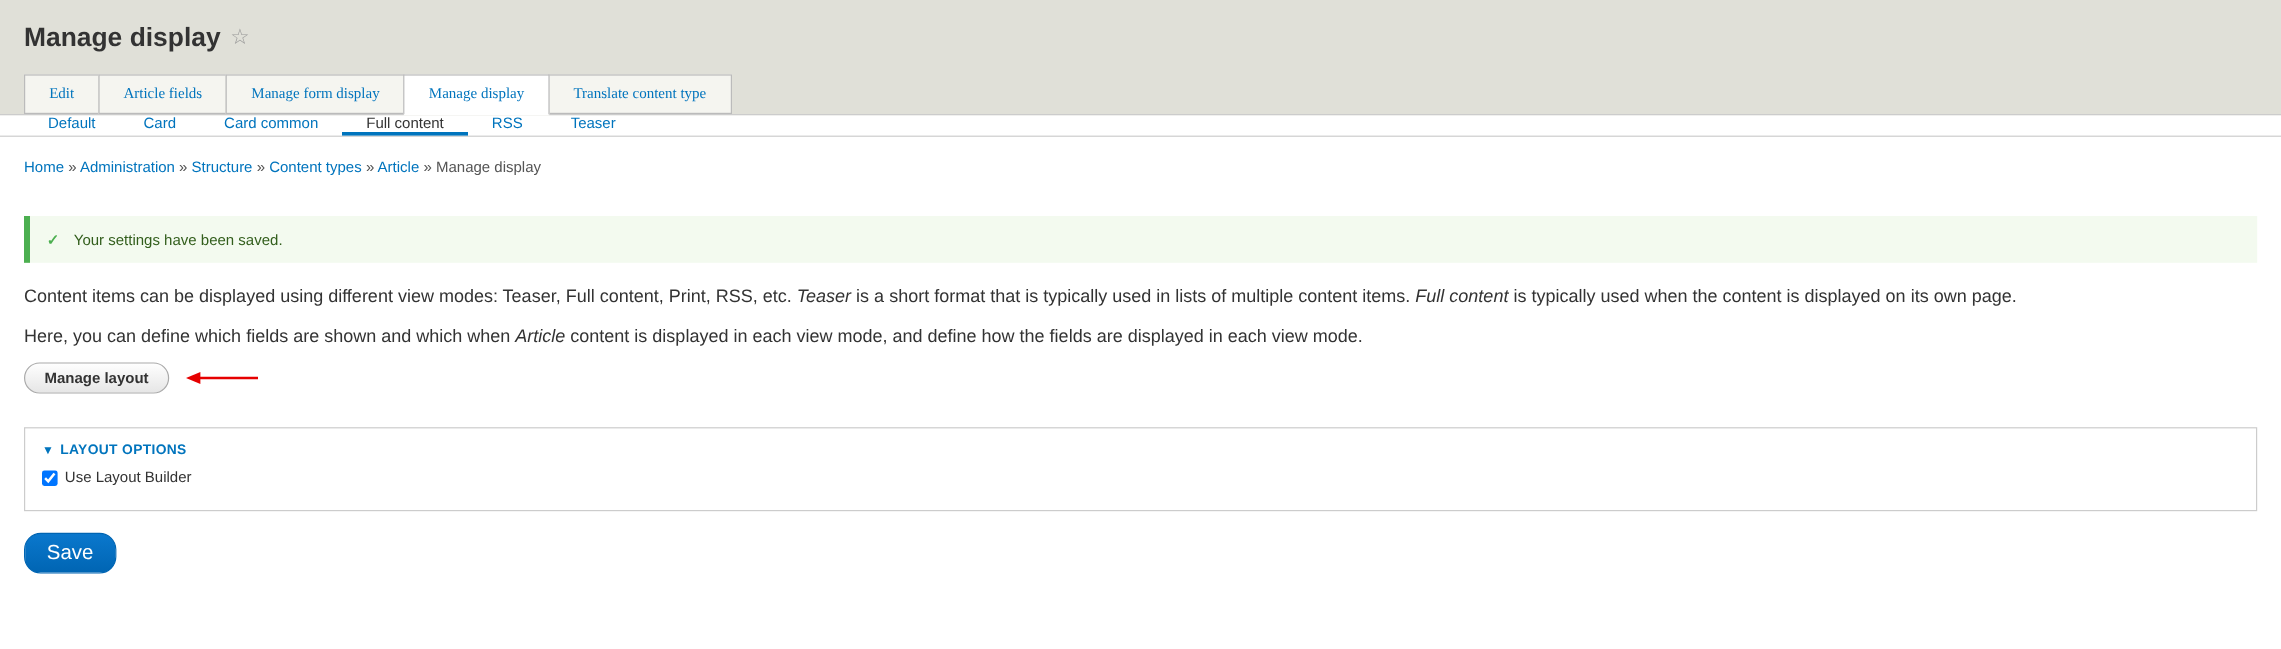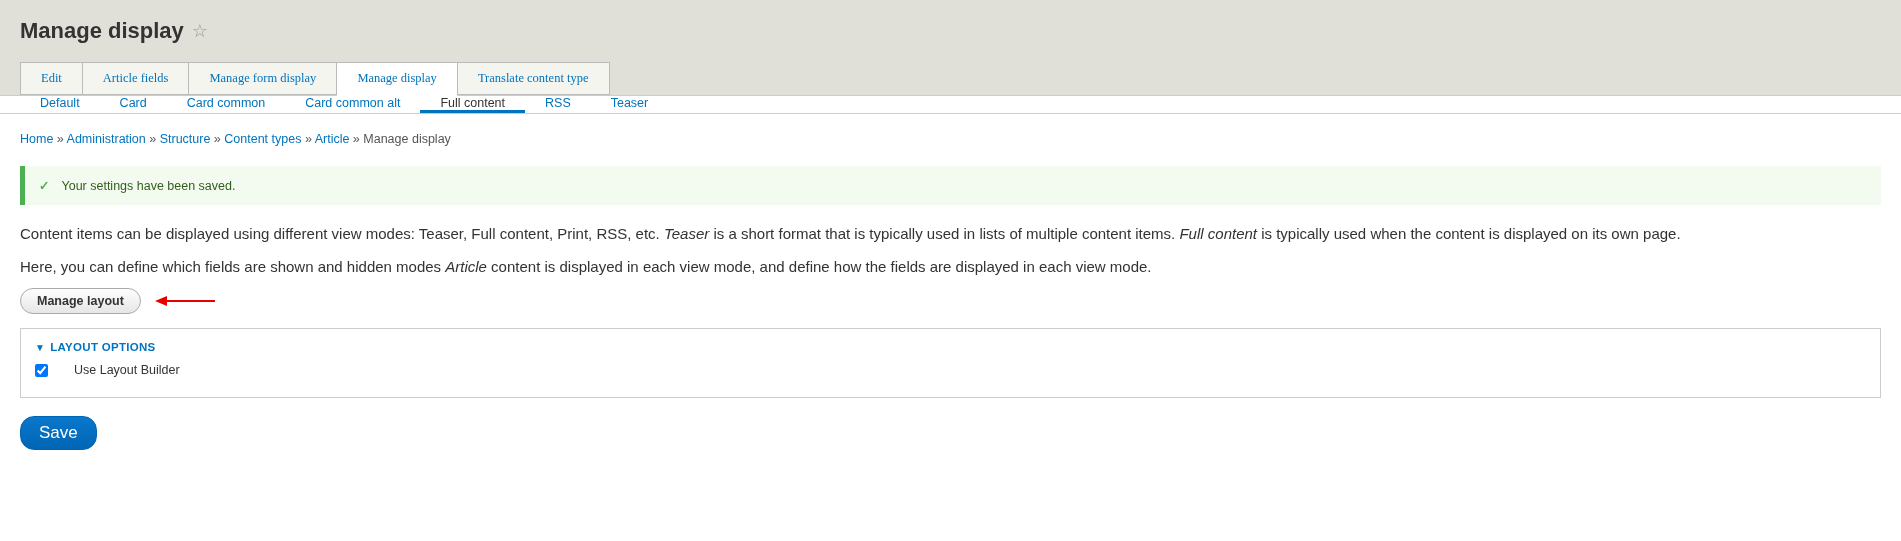--- a/index.html
+++ b/index.html
@@ -66,21 +66,21 @@
   color: #333;
   border-bottom: 3px solid #0074bd;
   font-weight: normal;
 }
 .content {
   padding: 18px 20px 20px 20px;
 }
 .breadcrumb {
   font-size: 12.5px;
   color: #555;
-  margin-bottom: 20px;
+  margin-bottom: 34px;
 }
 .breadcrumb a {
   color: #0074bd;
   text-decoration: none;
   cursor: pointer;
 }
 .status-message {
   background: #f3faef;
   border-left: 5px solid #4caf50;
   padding: 12px 14px;
@@ -98,21 +98,21 @@
 .help-text {
   font-size: 15px;
   color: #333;
   margin-bottom: 10px;
   line-height: 1.5;
 }
 .help-text em { font-style: italic; }
 .manage-layout-row {
   display: flex;
   align-items: center;
-  margin-bottom: 14px;
+  margin-bottom: 28px;
 }
 .btn {
   background: linear-gradient(#fefefe, #e6e6e6);
   border: 1px solid #aaa;
   border-radius: 14px;
   padding: 5px 16px;
   font-size: 12.5px;
   font-weight: bold;
   color: #333;
   cursor: pointer;
@@ -152,21 +152,20 @@
 .fieldset-legend .tri {
   margin-right: 5px;
   font-size: 10px;
 }
 .checkbox-row {
   display: flex;
   align-items: center;
   font-size: 12.5px;
   color: #333;
   margin-bottom: 6px;
-  gap: 20px;
 }
 .checkbox-row input {
   margin-right: 6px;
 }
 </style>
 </head>
 <body>
 
 <div class="header-region">
   <div class="page-title-row">
@@ -179,40 +178,39 @@
       <div class="tab">Manage form display</div>
       <div class="tab active">Manage display</div>
       <div class="tab">Translate content type</div>
     </div>
 </div>
 
 <div class="secondary-tabs">
     <div class="stab">Default</div>
     <div class="stab">Card</div>
     <div class="stab">Card common</div>
-    <div class="stab">Card common alt</div>
     <div class="stab active">Full content</div>
     <div class="stab">RSS</div>
     <div class="stab">Teaser</div>
   </div>
 
 <div class="content">
 
   <div class="breadcrumb"><a>Home</a> » <a>Administration</a> » <a>Structure</a> » <a>Content types</a> » <a>Article</a> » <span>Manage display</span></div>
 
   <div class="status-message">
     <span class="check">✓</span>
     <span>Your settings have been saved.</span>
   </div>
 
   <p class="help-text">
     <span>Content items can be displayed using different view modes: Teaser, Full content, Print, RSS, etc. </span><em>Teaser</em><span> is a short format that is typically used in lists of multiple content items. </span><em>Full content</em><span> is typically used when the content is displayed on its own page.</span>
   </p>
   <p class="help-text">
-    <span>Here, you can define which fields are shown and hidden modes </span><em>Article</em><span> content is displayed in each view mode, and define how the fields are displayed in each view mode.</span>
+    <span>Here, you can define which fields are shown and which when </span><em>Article</em><span> content is displayed in each view mode, and define how the fields are displayed in each view mode.</span>
   </p>
 
   <div class="manage-layout-row">
     <button class="btn">Manage layout</button>
     <span class="arrow">
       <svg width="60" height="16" viewBox="0 0 60 16">
         <line x1="60" y1="8" x2="8" y2="8" stroke="#e60000" stroke-width="2"></line>
         <polygon points="0,8 12,3 12,13" fill="#e60000"></polygon>
       </svg>
     </span>

